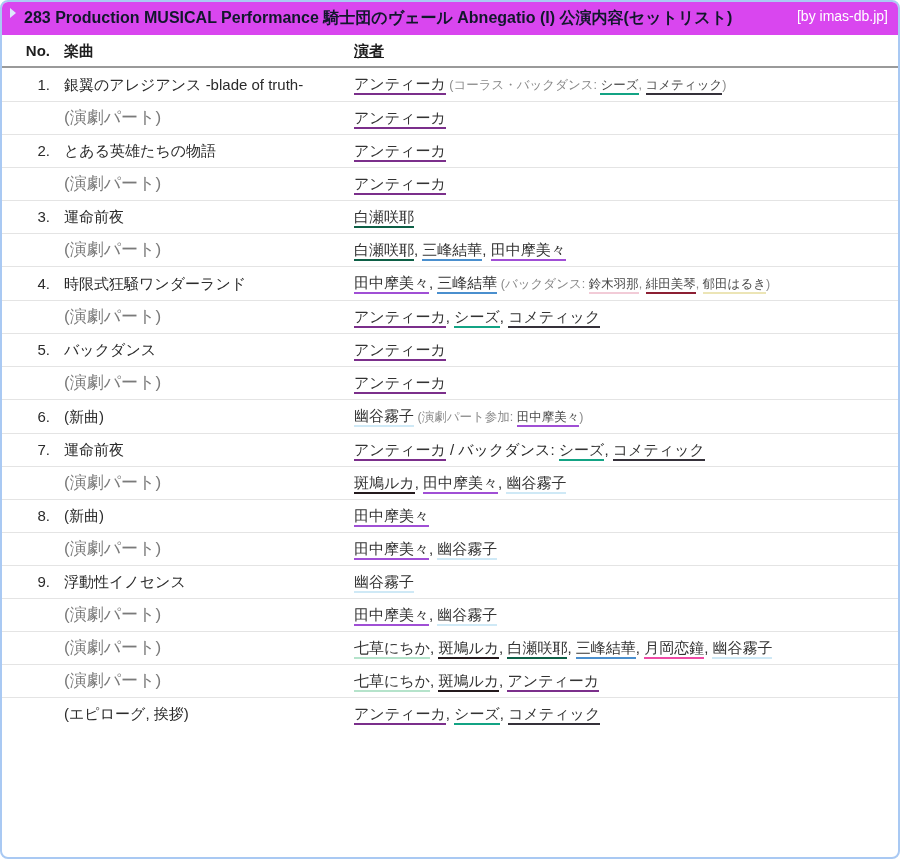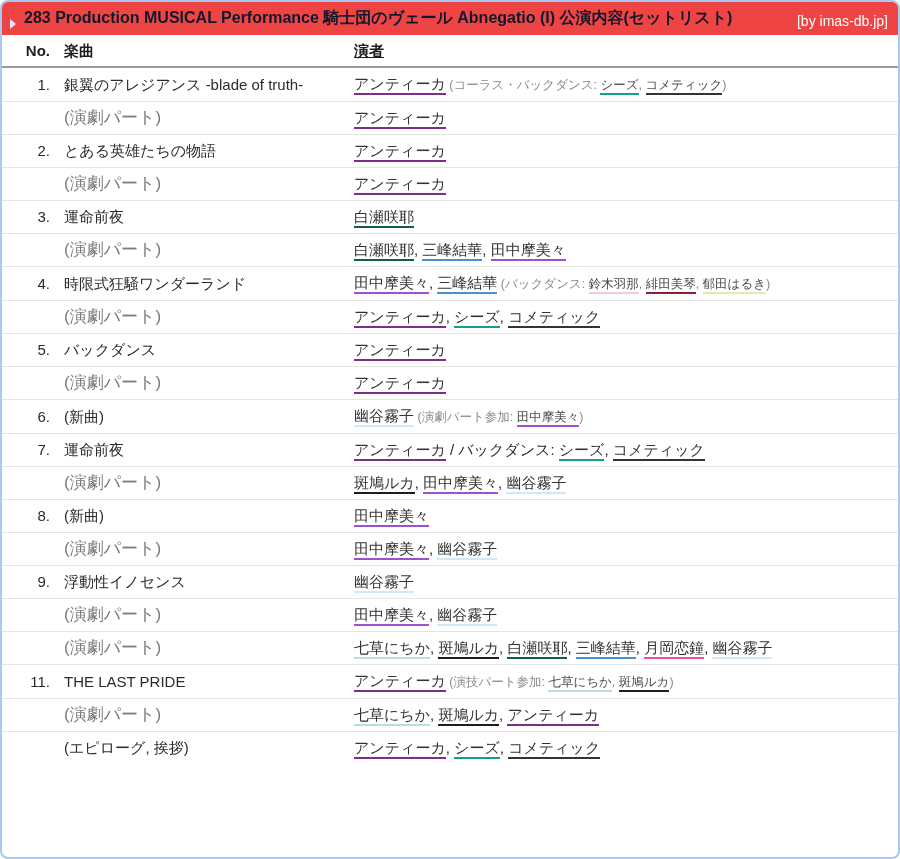--- a/index.html
+++ b/index.html
@@ -6,22 +6,22 @@
   body{font-family:"Liberation Sans","DejaVu Sans",sans-serif;-webkit-font-smoothing:antialiased;}
   .wrap{
     box-sizing:border-box;
     width:900px;height:859px;
     border:2px solid #a9c9f3;
     border-radius:8px;
     overflow:hidden;
     background:#fff;
   }
   .hdr{
-    background:#ef4444;
-    display:flex;align-items:flex-end;
+    background:#d946ef;
+    display:flex;align-items:flex-start;
     padding:6px 10px 6px 8px;
     height:21px;
   }
   .tri{
     width:0;height:0;display:inline-block;
     border-left:6px solid #dde9fb;
     border-top:5px solid transparent;
     border-bottom:5px solid transparent;
     margin-right:8px;cursor:pointer;flex:0 0 auto;
   }
@@ -163,25 +163,20 @@
           <td class="no"></td>
           <td class="song note-label">(演劇パート)</td>
           <td class="perf"><a class="plink" style="border-bottom-color: rgb(160, 79, 213);">田中摩美々</a><span class="sep">, </span><a class="plink" style="border-bottom-color: rgb(207, 233, 246);">幽谷霧子</a></td>
         </tr>
         <tr>
           <td class="no"></td>
           <td class="song note-label">(演劇パート)</td>
           <td class="perf"><a class="plink" style="border-bottom-color: rgb(181, 227, 203);">七草にちか</a><span class="sep">, </span><a class="plink" style="border-bottom-color: rgb(36, 26, 29);">斑鳩ルカ</a><span class="sep">, </span><a class="plink" style="border-bottom-color: rgb(13, 95, 70);">白瀬咲耶</a><span class="sep">, </span><a class="plink" style="border-bottom-color: rgb(74, 143, 206);">三峰結華</a><span class="sep">, </span><a class="plink" style="border-bottom-color: rgb(238, 75, 165);">月岡恋鐘</a><span class="sep">, </span><a class="plink" style="border-bottom-color: rgb(207, 233, 246);">幽谷霧子</a></td>
         </tr>
         <tr>
-          <td class="no">11.</td>
-          <td class="song">THE LAST PRIDE</td>
-          <td class="perf"><a class="plink" style="border-bottom-color: rgb(123, 47, 139);">アンティーカ</a><span class="note"> (演技パート参加: </span><a class="plink small" style="border-bottom-color: rgb(181, 227, 203);">七草にちか</a><span class="note">, </span><a class="plink small" style="border-bottom-color: rgb(36, 26, 29);">斑鳩ルカ</a><span class="note">)</span></td>
-        </tr>
-        <tr>
           <td class="no"></td>
           <td class="song note-label">(演劇パート)</td>
           <td class="perf"><a class="plink" style="border-bottom-color: rgb(181, 227, 203);">七草にちか</a><span class="sep">, </span><a class="plink" style="border-bottom-color: rgb(36, 26, 29);">斑鳩ルカ</a><span class="sep">, </span><a class="plink" style="border-bottom-color: rgb(123, 47, 139);">アンティーカ</a></td>
         </tr>
         <tr>
           <td class="no"></td>
           <td class="song">(エピローグ, 挨拶)</td>
           <td class="perf"><a class="plink" style="border-bottom-color: rgb(123, 47, 139);">アンティーカ</a><span class="sep">, </span><a class="plink" style="border-bottom-color: rgb(19, 163, 132);">シーズ</a><span class="sep">, </span><a class="plink" style="border-bottom-color: rgb(53, 49, 58);">コメティック</a></td>
         </tr>
       </tbody>

